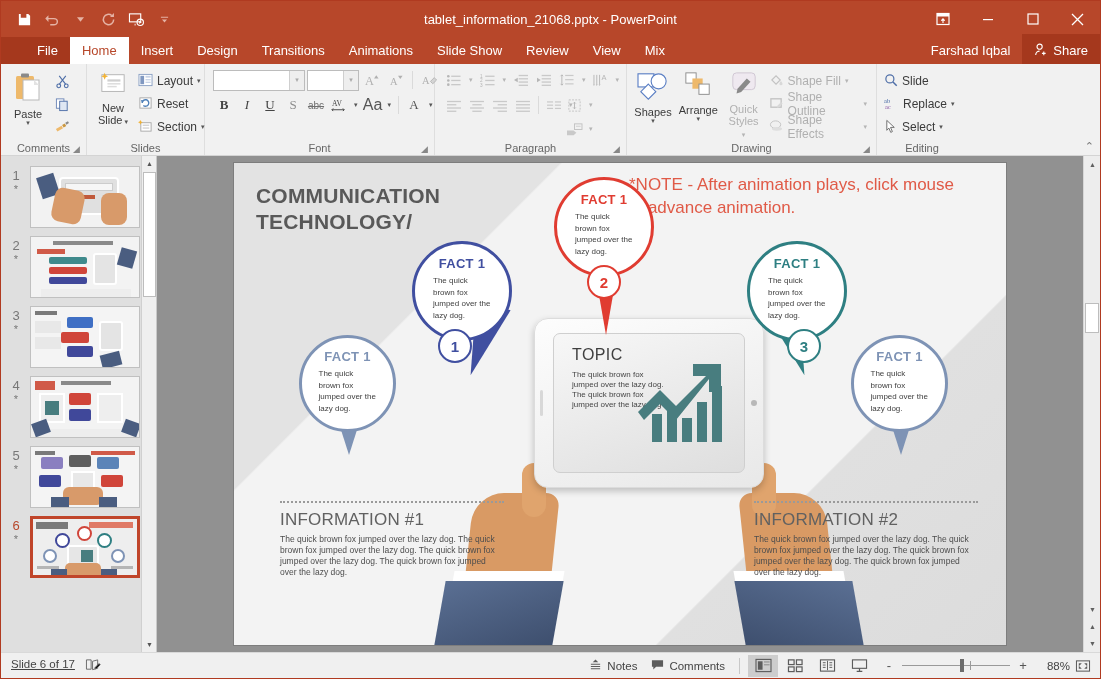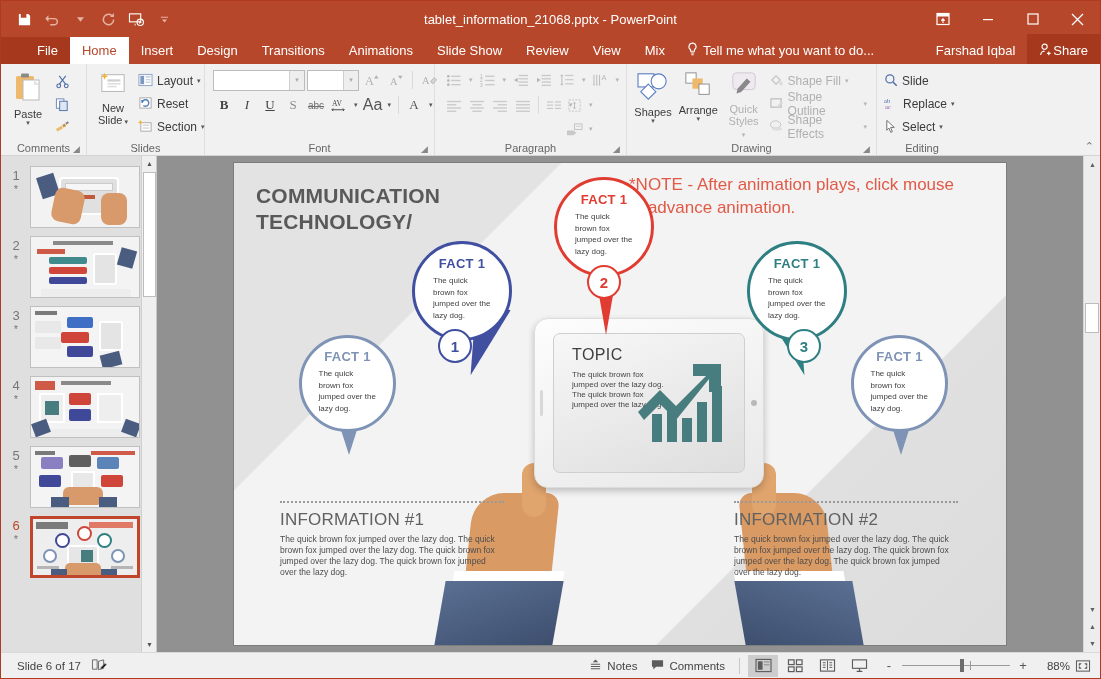--- a/index.html
+++ b/index.html
@@ -32,21 +32,21 @@
             position: relative; flex: 0 0 27px; }
   .tab { height: 27px; padding: 0 12px; color: #fff; font-size: 13px; display: flex;
          align-items: center; cursor: pointer; }
   .tab.file { background: #a5381d; padding-left: 36px; }
   .tab.active { background: #fff; color: #b7472a; }
   .tellme { display: flex; align-items: center; gap: 5px; color: #fff; font-size: 13px;
             padding: 0 10px; height: 27px; cursor: pointer; }
   .tb-right { margin-left: auto; display: flex; align-items: center; height: 27px; }
   .username { color: #fff; font-size: 13px; padding: 0 12px; cursor: pointer; }
   .sharebtn { background: #a5381d; color: #fff; font-size: 13px; height: 33px; padding: 0 12px;
-              display: flex; align-items: center; cursor: pointer; }
+              display: flex; align-items: center; gap: 5px; cursor: pointer; }
 
   
   .ribbon { height: 92px; background: #f1f1f1; border-bottom: 1px solid #d4d4d4;
             display: flex; flex: 0 0 92px; position: relative; }
   .rgroup { display: flex; flex-direction: column; position: relative;
             border-right: 1px solid #dedede; padding: 3px 4px 0 4px; }
   .rgroup-body { flex: 1; display: flex; align-items: flex-start; padding-top: 2px; }
   .rgroup-label { height: 15px; font-size: 11px; color: #666; text-align: center;
                   display: flex; align-items: center; justify-content: center; position: relative; }
   .dlg { position: absolute; right: 3px; bottom: 1px; width: 10px; height: 10px; cursor: pointer;
@@ -153,21 +153,21 @@
                   display: flex; flex-direction: column; flex: 0 0 17px; }
   .ss-btn { width: 17px; height: 17px; display: flex; align-items: center; justify-content: center;
             font-size: 7px; color: #606060; cursor: pointer; }
   .ss-track { flex: 1; position: relative; }
   .ss-thumb { position: absolute; left: 1px; top: 130px; width: 14px; height: 30px; background: #fff;
               border: 1px solid #bdbdbd; cursor: pointer; }
 
   
   .status { height: 26px; background: #f0f0f0; border-top: 1px solid #d9d9d9; display: flex;
             align-items: center; font-size: 11.5px; color: #444; flex: 0 0 26px; }
-  .st-left { display: flex; align-items: center; gap: 10px; padding-left: 16px; }
+  .st-left { display: flex; align-items: flex-start; gap: 10px; padding-left: 10px; text-decoration: underline; }
   .st-item { display: flex; align-items: center; gap: 5px; padding: 3px 6px; cursor: pointer; border-radius: 2px; }
   .st-right { margin-left: auto; display: flex; align-items: center; padding-right: 6px; gap: 2px; }
   .viewbtn { width: 30px; height: 22px; display: flex; align-items: center; justify-content: center;
              cursor: pointer; color: #555; }
   .viewbtn.active { background: #cdcdcd; }
   .zoomctl { display: flex; align-items: center; gap: 6px; margin-left: 6px; }
   .zoom-sign { cursor: pointer; color: #555; font-size: 13px; width: 14px; text-align: center; }
   .zoom-track { width: 108px; height: 1px; background: #9a9a9a; position: relative; }
   .zoom-handle { position: absolute; left: 58px; top: -6px; width: 4px; height: 13px; background: #6d6d6d;
                  cursor: pointer; }
@@ -251,29 +251,20 @@
     <div class="tab file">File</div>
     <div class="tab active">Home</div>
     <div class="tab">Insert</div>
     <div class="tab">Design</div>
     <div class="tab">Transitions</div>
     <div class="tab">Animations</div>
     <div class="tab">Slide Show</div>
     <div class="tab">Review</div>
     <div class="tab">View</div>
     <div class="tab">Mix</div>
-    <div class="tellme">
-      <span>
-        <svg width="11" height="14" viewBox="0 0 11 14">
-            <path fill="none" stroke="#fff" stroke-width="1.1" d="M5.5 1.1a3.5 3.5 0 0 1 2 6.4v1.8h-4V7.5a3.5 3.5 0 0 1 2-6.4z"></path>
-            <path stroke="#fff" stroke-width="1.1" d="M3.8 11h3.4M4.3 12.7h2.4"></path>
-          </svg>
-      </span>
-      <span>Tell me what you want to do...</span>
-    </div>
     <div class="tb-right">
       <div class="username">Farshad Iqbal</div>
       <div class="sharebtn">
         <span>
           <svg width="14" height="13" viewBox="0 0 15 14">
               <circle cx="6" cy="4" r="2.8" fill="none" stroke="#fff" stroke-width="1.2"></circle>
               <path fill="none" stroke="#fff" stroke-width="1.2" d="M1.8 13c0-2.6 1.9-4.3 4.2-4.3"></path>
               <path stroke="#fff" stroke-width="1.2" d="M10.5 9.2v4M8.5 11.2h4"></path>
             </svg>
         </span>
@@ -886,21 +877,21 @@
             <div class="bl-body" style="width:58px;font-size:8px;margin-top:4px;">The quick brown fox jumped over the lazy dog.</div>
           </div>
         </div>
 
         <div class="info" style="left:46px;top:338px;">
           <div class="info-dots"></div>
           <div class="info-h">INFORMATION #1</div>
           <div class="info-p">The quick brown fox jumped over the lazy dog. The quick brown fox jumped over the lazy dog. The quick brown fox jumped over the lazy dog. The quick brown fox jumped over the lazy dog.</div>
         </div>
 
-        <div class="info" style="left:500px;top:338px;">
+        <div class="info" style="left:520px;top:338px;">
           <div class="info-dots"></div>
           <div class="info-h">INFORMATION #2</div>
           <div class="info-p">The quick brown fox jumped over the lazy dog. The quick brown fox jumped over the lazy dog. The quick brown fox jumped over the lazy dog. The quick brown fox jumped over the lazy dog.</div>
         </div>
       </div>
     </div>
 
     <div class="slide-scroll">
       <div class="ss-btn">▲</div>
       <div class="ss-track">

